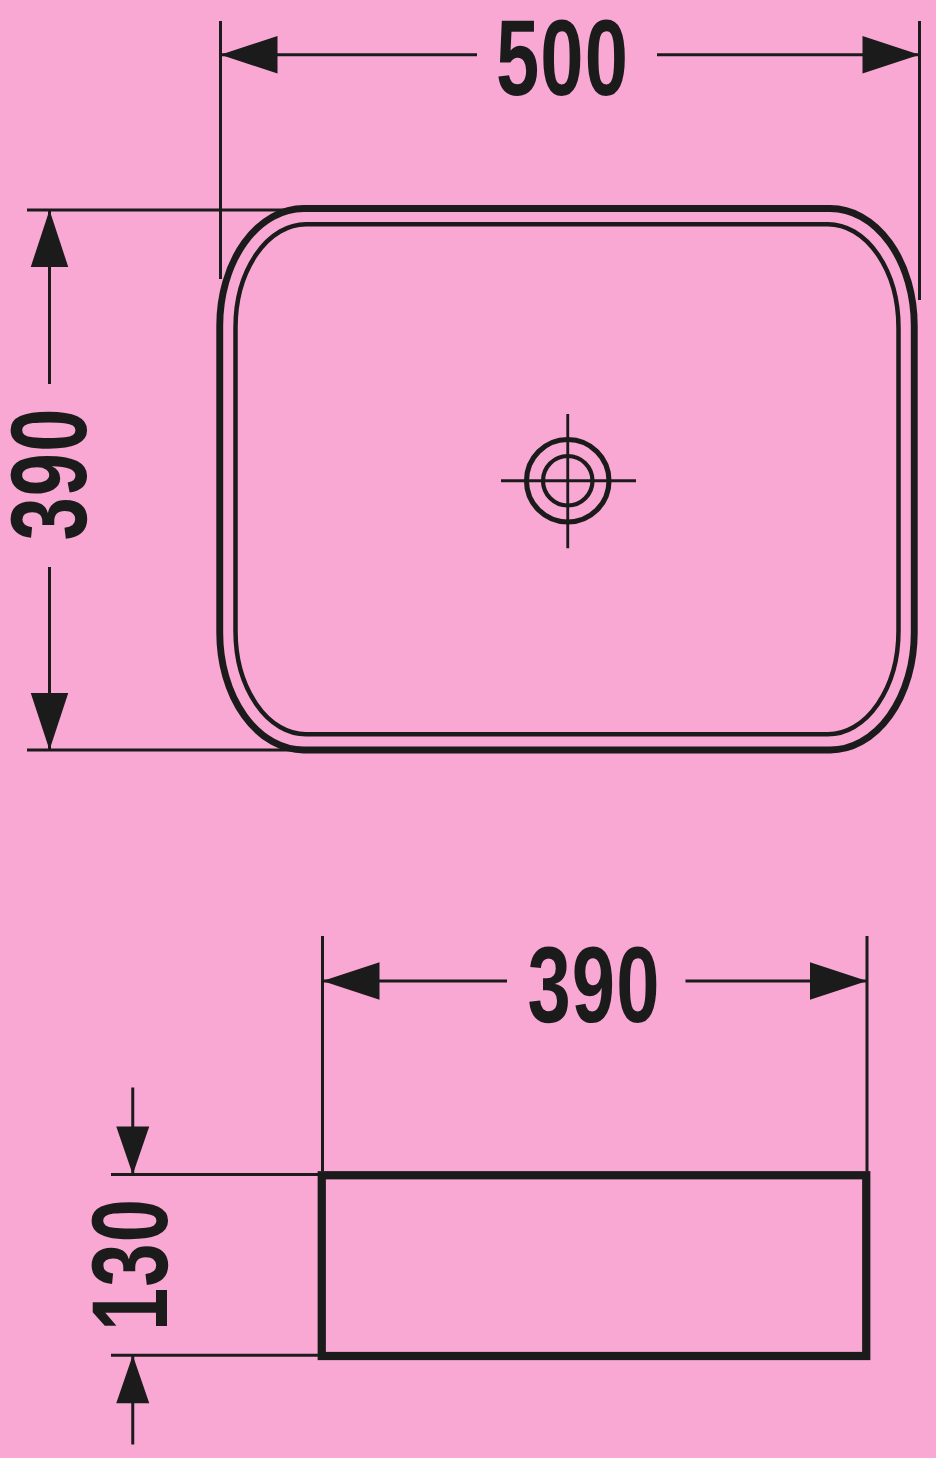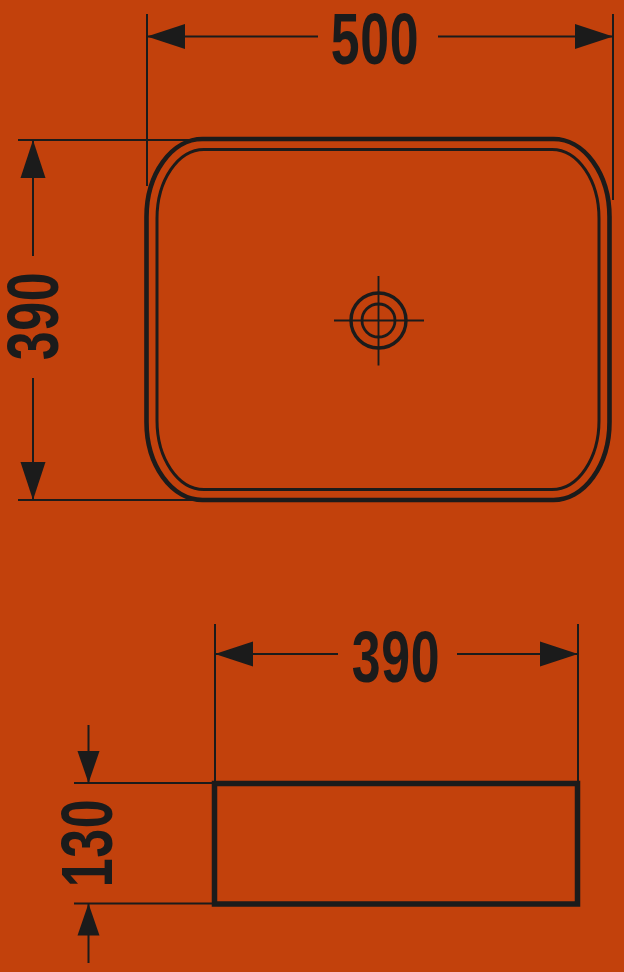--- a/index.html
+++ b/index.html
@@ -4,21 +4,21 @@
 <style>
   html, body {
     margin: 0;
     padding: 0;
     background: #ffffff;
   }
   #canvas {
     position: relative;
     width: 624px;
     height: 972px;
-    background: #c2410c;
+    background: #f9a8d4;
     overflow: hidden;
     font-family: "Liberation Sans", sans-serif;
   }
   #linework {
     position: absolute;
     left: 0;
     top: 0;
     width: 624px;
     height: 972px;
   }

